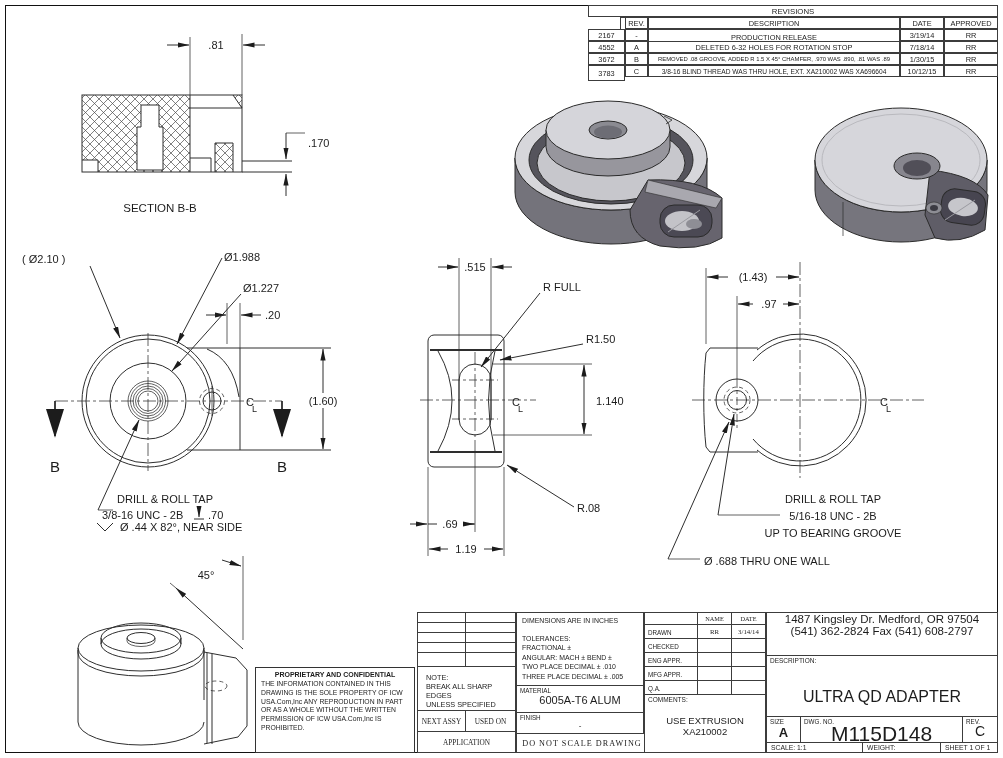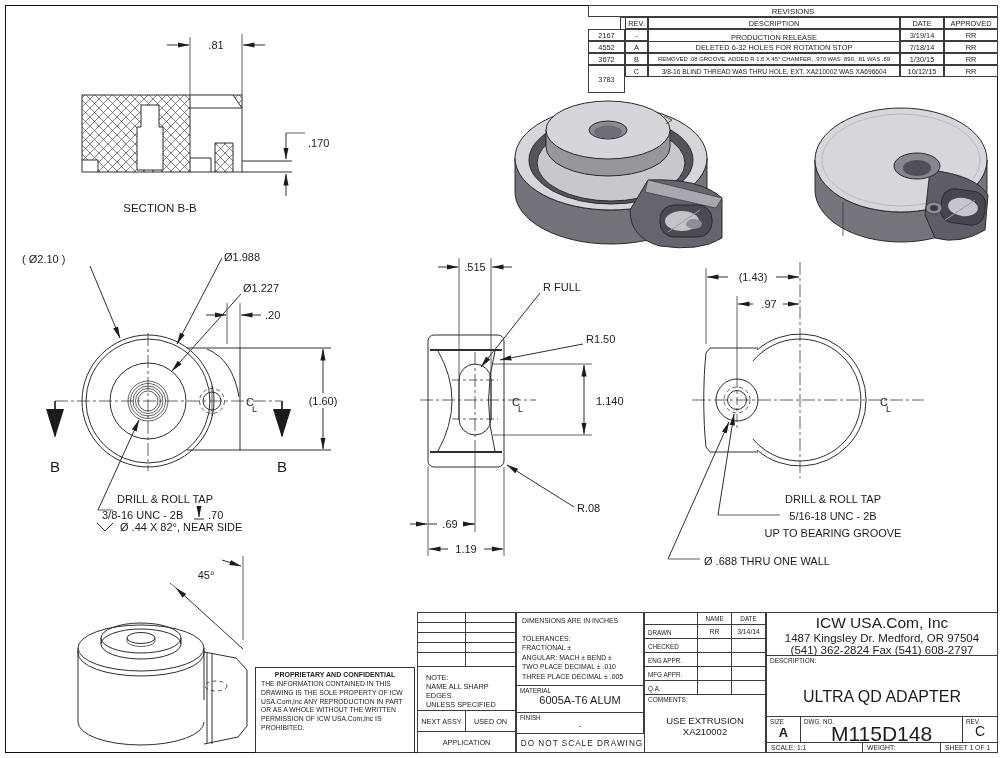--- a/index.html
+++ b/index.html
@@ -11,21 +11,21 @@
   .t5{stroke-width:0.75;}
   .w2{stroke-width:1.8;}
   .cdash{stroke-dasharray:13 3 3 3;}
   .sdash{stroke-dasharray:4 3;}
   .d{font-family:"Liberation Sans",sans-serif;font-size:11px;fill:#1c1c1c;}
   .dB{font-family:"Liberation Sans",sans-serif;font-size:15px;fill:#1c1c1c;}
   .dS{font-family:"Liberation Sans",sans-serif;font-size:9px;fill:#1c1c1c;}
   .mid{text-anchor:middle;}
   .cell{position:absolute;border:1px solid #3c3c3c;box-sizing:border-box;background:#fff;}
   .tb-lab{font-size:6.3px;padding:1px 0 0 3px;color:#222;}
-  .ctr{display:flex;align-items:center;justify-content:center;text-align:right;}
+  .ctr{display:flex;align-items:center;justify-content:center;text-align:right;font-family:Liberation Serif, serif;}
   .rev-cell{position:absolute;border:1px solid #3c3c3c;box-sizing:border-box;display:flex;
             align-items:center;justify-content:center;font-size:7.4px;background:#fff;overflow:hidden;white-space:nowrap;}
   .prop{position:absolute;border:1.2px solid #333;box-sizing:border-box;}
 </style>
 </head>
 <body>
 
 <div id="sheet">
   <div id="frame"></div>
 
@@ -257,21 +257,21 @@
     <div class="rev-cell" style="left:648px;top:41px;width:252px;height:12px">DELETED 6-32 HOLES FOR ROTATION STOP</div>
     <div class="rev-cell" style="left:900px;top:41px;width:44px;height:12px">7/18/14</div>
     <div class="rev-cell" style="left:944px;top:41px;width:54px;height:12px">RR</div>
 
     <div class="rev-cell" style="left:588px;top:53px;width:37px;height:12px">3672</div>
     <div class="rev-cell" style="left:625px;top:53px;width:23px;height:12px">B</div>
     <div class="rev-cell" style="left:648px;top:53px;width:252px;height:12px;font-size:5.9px">REMOVED .08 GROOVE, ADDED R 1.5 X 45° CHAMFER, .970 WAS .890, .81 WAS .89</div>
     <div class="rev-cell" style="left:900px;top:53px;width:44px;height:12px">1/30/15</div>
     <div class="rev-cell" style="left:944px;top:53px;width:54px;height:12px">RR</div>
 
-    <div class="rev-cell" style="left:588px;top:65px;width:37px;height:28px">3783</div>
+    <div class="rev-cell" style="left:588px;top:65px;width:37px;height:16px">3783</div>
     <div class="rev-cell" style="left:625px;top:65px;width:23px;height:12px">C</div>
     <div class="rev-cell" style="left:648px;top:65px;width:252px;height:12px;font-size:6.6px">3/8-16 BLIND THREAD WAS THRU HOLE, EXT. XA210002 WAS XA696604</div>
     <div class="rev-cell" style="left:900px;top:65px;width:44px;height:12px">10/12/15</div>
     <div class="rev-cell" style="left:944px;top:65px;width:54px;height:12px">RR</div>
   </div>
 
   <div class="prop" style="left:255px;top:667px;width:160px;height:86px;padding:3px 5px;">
     <div style="font-size:7px;font-weight:bold;text-align:center;">PROPRIETARY AND CONFIDENTIAL</div>
     <div style="font-size:6.8px;line-height:8.8px;margin-top:2px;">THE INFORMATION CONTAINED IN THIS DRAWING IS THE SOLE PROPERTY OF ICW USA.Com,Inc   ANY REPRODUCTION IN PART OR AS A WHOLE WITHOUT THE WRITTEN PERMISSION OF ICW USA.Com,Inc IS PROHIBITED.</div>
   </div>
@@ -284,21 +284,21 @@
     <div class="cell" style="left:465px;top:622px;width:51px;height:11px"></div>
     <div class="cell" style="left:417px;top:632px;width:49px;height:11px"></div>
     <div class="cell" style="left:465px;top:632px;width:51px;height:11px"></div>
     <div class="cell" style="left:417px;top:642px;width:49px;height:11px"></div>
     <div class="cell" style="left:465px;top:642px;width:51px;height:11px"></div>
     <div class="cell" style="left:417px;top:652px;width:49px;height:15px"></div>
     <div class="cell" style="left:465px;top:652px;width:51px;height:15px"></div>
 
     <div class="cell" style="left:417px;top:666px;width:99px;height:45px;font-size:7.3px;line-height:9px;padding:6px 0 0 8px">
       <div>NOTE:</div>
-      <div>NAME ALL SHARP</div>
+      <div>BREAK ALL SHARP</div>
       <div>EDGES</div>
       <div>UNLESS SPECIFIED</div>
     </div>
     <div class="cell ctr" style="left:417px;top:710px;width:49px;height:22px;font-size:7.3px">NEXT ASSY</div>
     <div class="cell ctr" style="left:465px;top:710px;width:51px;height:22px;font-size:7.3px">USED ON</div>
     <div class="cell ctr" style="left:417px;top:731px;width:99px;height:22px;font-size:7.3px">APPLICATION</div>
 
     <div class="cell" style="left:516px;top:612px;width:128px;height:74px;font-size:6.9px;line-height:9.6px;padding:3px 0 0 5px">
       <div style="margin-bottom:8px">DIMENSIONS ARE IN INCHES</div>
       <div>TOLERANCES:</div>
@@ -337,21 +337,20 @@
     <div class="cell" style="left:697px;top:680px;width:35px;height:15px"></div>
     <div class="cell" style="left:731px;top:680px;width:35px;height:15px"></div>
 
     <div class="cell" style="left:644px;top:694px;width:122px;height:59px">
       <div class="tb-lab" style="font-size:6.5px">COMMENTS:</div>
       <div style="font-size:9.5px;text-align:center;margin-top:12px">USE EXTRUSION</div>
       <div style="font-size:9.5px;text-align:center">XA210002</div>
     </div>
 
     <div class="cell" style="left:766px;top:612px;width:232px;height:44px;text-align:center">
-      <div style="font-size:15.5px;margin-top:1px">ICW USA.Com, Inc</div>
       <div style="font-size:11.5px">1487 Kingsley Dr. Medford, OR  97504</div>
       <div style="font-size:11.5px">(541) 362-2824 Fax (541) 608-2797</div>
     </div>
     <div class="cell" style="left:766px;top:655px;width:232px;height:62px">
       <div class="tb-lab" style="font-size:6.5px">DESCRIPTION:</div>
       <div style="font-size:16px;text-align:center;margin-top:24px">ULTRA QD ADAPTER</div>
     </div>
     <div class="cell" style="left:766px;top:716px;width:35px;height:27px">
       <div class="tb-lab">SIZE</div>
       <div style="font-size:13px;font-weight:bold;text-align:center">A</div>

